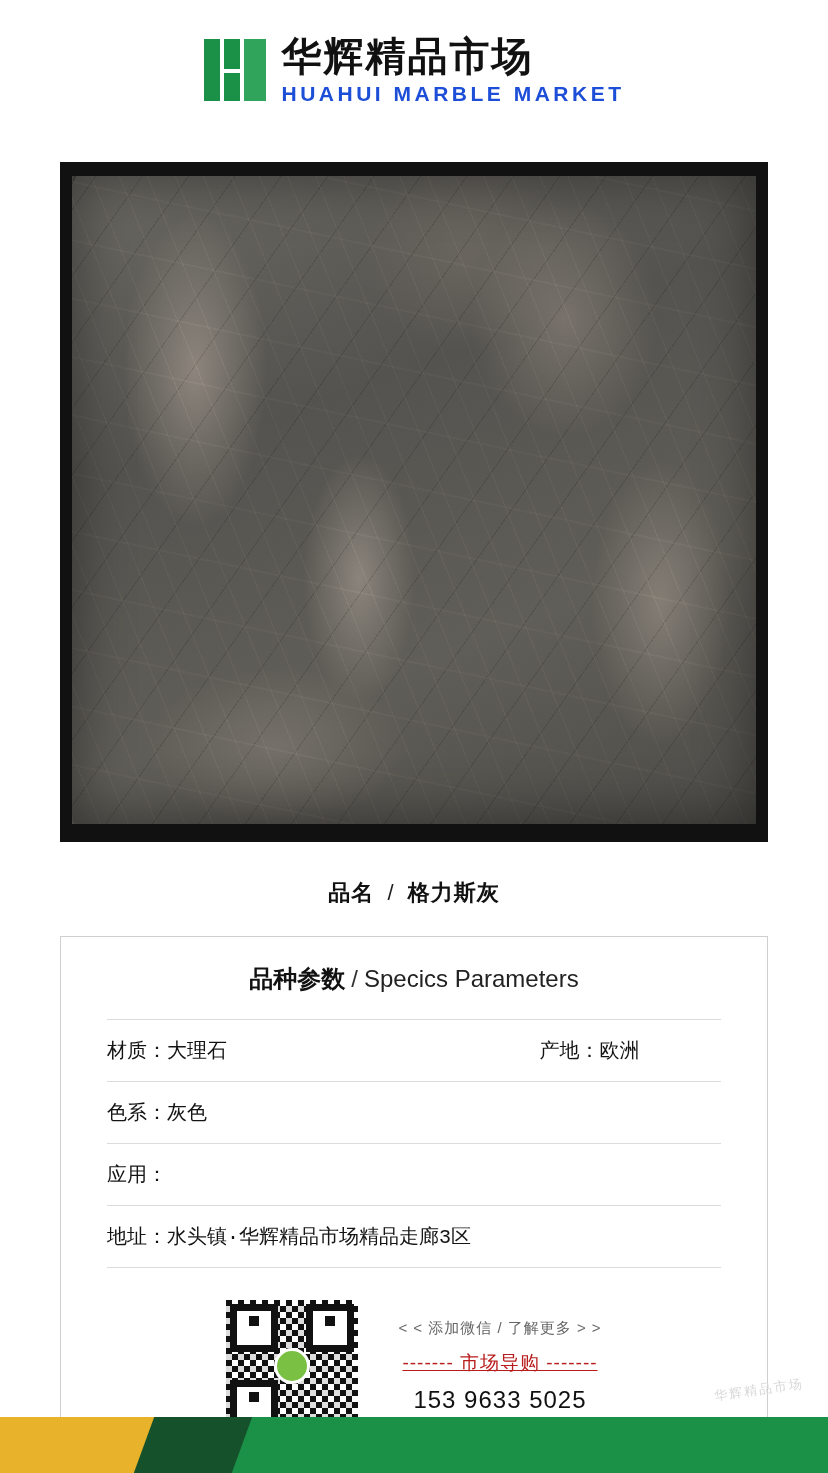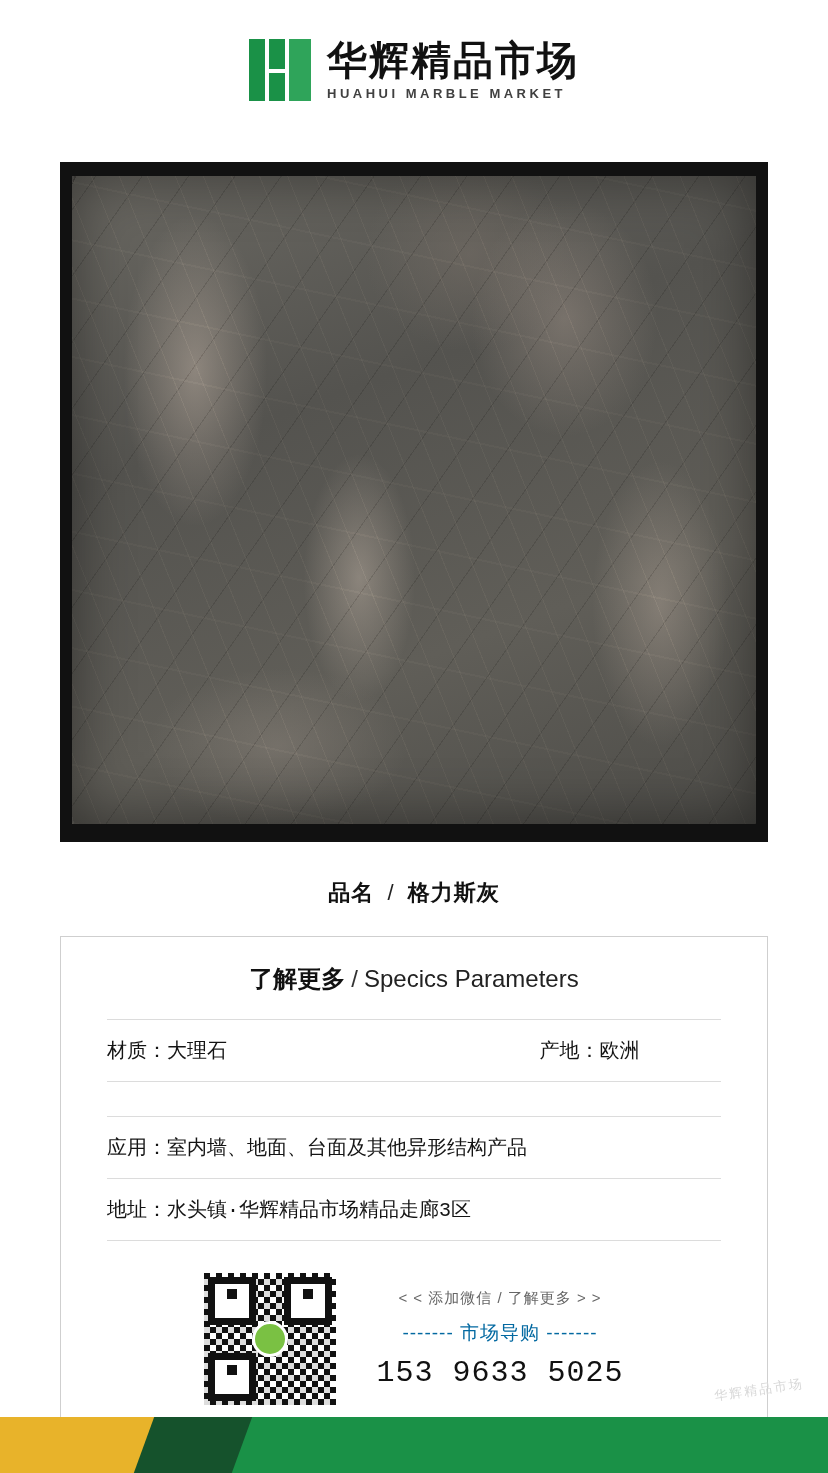--- a/index.html
+++ b/index.html
@@ -48,24 +48,24 @@
     justify-content: center;
   }
   .logo-cn {
     font-size: 40px;
     font-weight: bold;
     letter-spacing: 2px;
     color: #111111;
     line-height: 1.05;
   }
   .logo-en {
-    font-size: 13px;
+    font-size: 21px;
     font-weight: bold;
     letter-spacing: 3.5px;
-    color: #404040;
+    color: #1d4ed8;
     margin-top: 5px;
   }
 
   
   .stone-frame {
     margin: 22px auto 0 auto;
     width: 708px;
     height: 680px;
     background: #111111;
     padding: 0;
@@ -212,30 +212,30 @@
     text-align: center;
     flex: 0 0 auto;
   }
   .contact-line1 {
     font-size: 15px;
     color: #666666;
     letter-spacing: 1px;
   }
   .contact-line2 {
     font-size: 19px;
-    color: #0369a1;
+    color: #b91c1c;
     margin-top: 12px;
     letter-spacing: 1px;
+    text-decoration: underline;
   }
   .contact-phone {
-    font-size: 30px;
+    font-size: 24px;
     color: #111111;
     margin-top: 10px;
     letter-spacing: 1px;
-    font-family: Liberation Mono, monospace;
   }
 
   
   .footer {
     position: absolute;
     left: 0;
     bottom: 0;
     width: 828px;
     height: 56px;
     display: flex;
@@ -293,43 +293,46 @@
 
 <div class="product-name">
   <span>品名</span>
   <span class="slash">/</span>
   <span>格力斯灰</span>
 </div>
 
 <div class="param-card">
 
   <div class="param-title">
-    <span class="cn">了解更多</span><span class="sep">/</span><span class="en">Specics Parameters</span>
+    <span class="cn">品种参数</span><span class="sep">/</span><span class="en">Specics Parameters</span>
   </div>
 
   <div class="param-rows">
 
     <div class="param-row">
       <div class="param-cell half">
         <span class="param-label">材质：</span>
         <span class="param-value">大理石</span>
       </div>
       <div class="param-cell half second">
         <span class="param-label">产地：</span>
         <span class="param-value">欧洲</span>
       </div>
     </div>
 
     <div class="param-row">
+      <div class="param-cell half">
+        <span class="param-label">色系：</span>
+        <span class="param-value">灰色</span>
+      </div>
     </div>
 
     <div class="param-row">
       <div class="param-cell full">
         <span class="param-label">应用：</span>
-        <span class="param-value">室内墙、地面、台面及其他异形结构产品</span>
       </div>
     </div>
 
     <div class="param-row">
       <div class="param-cell full">
         <span class="param-label">地址：</span>
         <span class="param-value">水头镇·华辉精品市场精品走廊3区</span>
       </div>
     </div>
 

